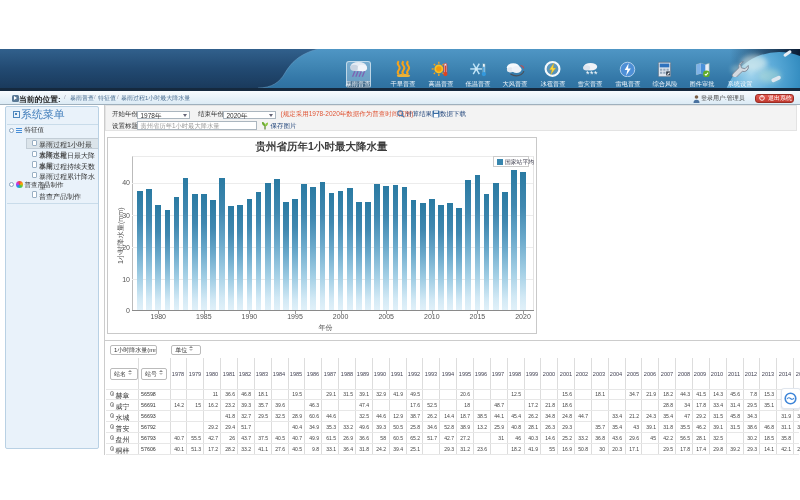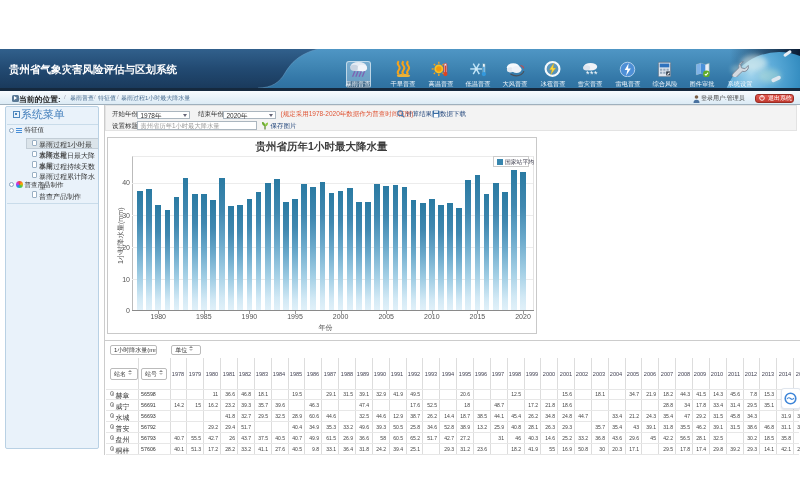--- a/index.html
+++ b/index.html
@@ -193,21 +193,20 @@
         <div class="hlab">图件审批</div>
       </div>
       <div class="hitem" style="left:716.6px">
         <div class="hic"><svg width="19" height="17" viewBox="0 0 17 15.2">
             <path d="M12 1.5 a4.2 4.2 0 0 0-4 5.4 L2.8 12 a2.2 2.2 0 1 0 3.1 3.1 L11 10.2 a4.2 4.2 0 0 0 5.3-5.3 L13.4 7.8 L10.2 7 L9.4 3.8 Z" fill="#d3d9e0" stroke="#7c8795" stroke-width="0.8"></path>
           </svg></div>
         <div class="hlab">系统设置</div>
       </div>
 </div>
 <div id="hdrstrip"></div>
-<div id="htitle">贵州省气象灾害风险评估与区划系统</div>
 
 <div id="bc">
   <div style="position:absolute;left:11.5px;top:3.5px;width:7px;height:7px;background:#5b7a96;border-radius:1.5px"></div>
   <div style="position:absolute;left:13.5px;top:5px;width:0;height:0;border-left:3px solid #fff;border-top:2px solid transparent;border-bottom:2px solid transparent"></div>
   <div style="position:absolute;left:19px;top:3px;font-size:7.8px;color:#222;font-weight:bold;white-space:nowrap">当前的位置:</div>
   <div class="bct" style="left:64px;color:#99a">/</div>
   <div class="bct" style="left:70px">暴雨普查</div>
   <div class="bct" style="left:93.5px;color:#99a">/</div>
   <div class="bct" style="left:98px">特征值</div>
   <div class="bct" style="left:116.5px;color:#99a">/</div>

